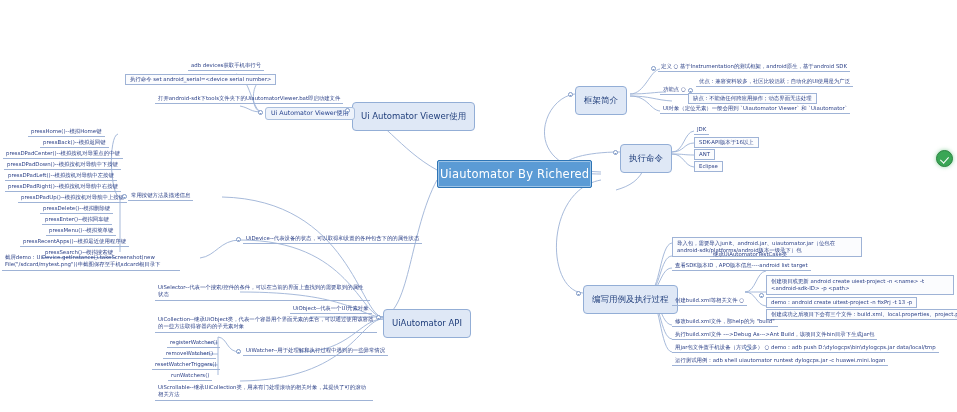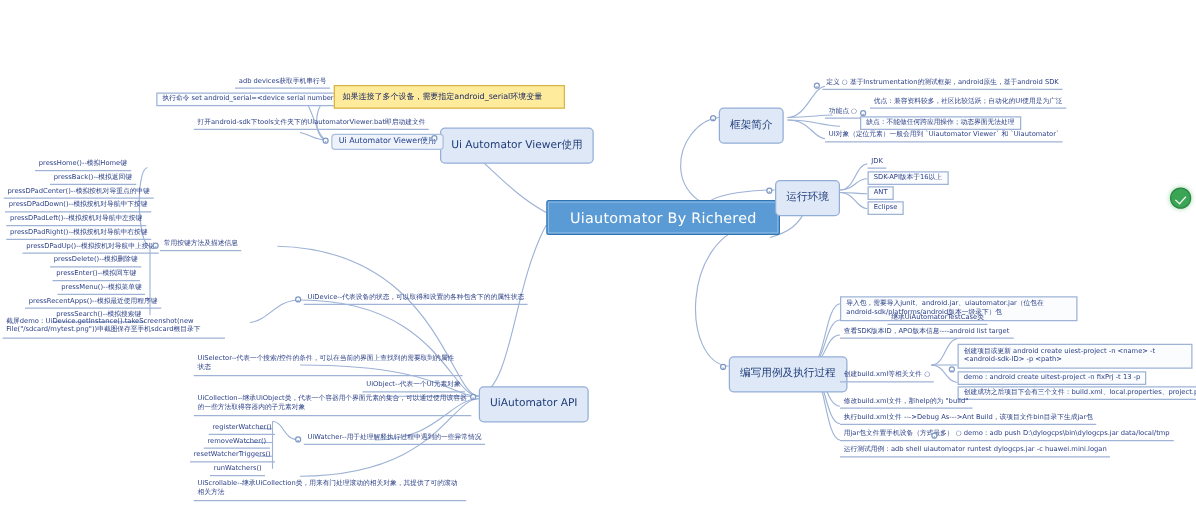--- a/index.html
+++ b/index.html
@@ -26,21 +26,21 @@
     line-height: 1.05;
     color: #21378a;
   }
   
   .root {
     background: #5b9bd5;
     border: 1px solid #2e75b6;
     border-radius: 2px;
     color: #ffffff;
     font-size: 11.5px;
-    padding: 7px 18px;
+    padding: 7px 2px;
     letter-spacing: .2px;
     box-shadow: 0 0 0 1px rgba(255,255,255,.4) inset;
   }
   
   .l1 {
     background: #dfe8f6;
     border: 1px solid #93aed6;
     border-radius: 4px;
     font-size: 8.5px;
     padding: 9px 8px;
@@ -181,21 +181,21 @@
 
   <div class="node root" style="left:437px; top:160px;">Uiautomator By Richered</div>
 
   <div class="node l1" style="left:575px; top:86px;">框架简介</div>
   <div class="node leaf" style="left:658px; top:63px;">定义 ○ 基于Instrumentation的测试框架，android原生，基于android SDK</div>
   <div class="node leaf" style="left:660px; top:86px;">功能点 ○</div>
   <div class="node leaf" style="left:696px; top:78px;">优点：兼容资料较多，社区比较活跃；自动化的UI使用是为广泛</div>
   <div class="node leaf boxed" style="left:688px; top:93px;">缺点：不能做任何跨应用操作；动态界面无法处理</div>
   <div class="node leaf" style="left:660px; top:105px;">UI对象（定位元素）一般会用到 `Uiautomator Viewer` 和 `Uiautomator`</div>
 
-  <div class="node l1" style="left:620px; top:144px;">运行环境</div>
+  <div class="node l1" style="left:620px; top:144px;">执行命令</div>
   <div class="node leaf" style="left:694px; top:126px;">JDK</div>
   <div class="node leaf boxed" style="left:694px; top:137px;">SDK-API版本于16以上</div>
   <div class="node leaf boxed" style="left:694px; top:149px;">ANT</div>
   <div class="node leaf boxed" style="left:694px; top:161px;">Eclipse</div>
 
 
   <div class="node l1" style="left:583px; top:285px;">编写用例及执行过程</div>
 
   <div class="node leaf boxed wrap" style="left:672px; top:237px; width:190px;">导入包，需要导入junit、android.jar、uiautomator.jar（位包在android-sdk/platforms/android版本一级录下）包</div>
   <div class="node leaf" style="left:710px; top:251px;">继承UiAutomatorTestCase类</div>
@@ -208,21 +208,20 @@
   <div class="node leaf" style="left:672px; top:331px;">执行build.xml文件 ---&gt;Debug As---&gt;Ant Build，该项目文件bin目录下生成jar包</div>
   <div class="node leaf" style="left:672px; top:344px;">用jar包文件置手机设备（方式最多） ○    demo：adb push D:\dylogcps\bin\dylogcps.jar data/local/tmp</div>
   <div class="node leaf" style="left:672px; top:357px;">运行测试用例：adb shell uiautomator runtest dylogcps.jar -c huawei.mini.logan</div>
 
   <div class="node l1" style="left:352px; top:102px;">Ui Automator Viewer使用</div>
   <div class="node l2" style="left:265px; top:107px;">Ui Automator Viewer使用</div>
   <div class="node leaf" style="left:188px; top:62px;">adb devices获取手机串行号</div>
   <div class="node leaf boxed" style="left:125px; top:74px;">执行命令 set android_serial=&lt;device serial number&gt;</div>
   <div class="node leaf" style="left:155px; top:95px;">打开android-sdk下tools文件夹下的UiautomatorViewer.bat即启动建文件</div>
 
-  <div class="node callout" style="left:267px; top:68px; width:185px;">如果连接了多个设备，需要指定android_serial环境变量</div>
 
   <div class="node l1" style="left:383px; top:309px;">UiAutomator API</div>
 
   <div class="node leaf" style="left:128px; top:192px;">常用按键方法及描述信息</div>
 
   <div class="node leaf" style="left:28px;  top:128px;">pressHome()--模拟Home键</div>
   <div class="node leaf" style="left:40px;  top:139px;">pressBack()--模拟返回键</div>
   <div class="node leaf" style="left:3px;   top:150px;">pressDPadCenter()--模拟按机对导重点的中键</div>
   <div class="node leaf" style="left:4px;   top:161px;">pressDPadDown()--模拟按机对导航中下按键</div>
   <div class="node leaf" style="left:5px;   top:172px;">pressDPadLeft()--模拟按机对导航中左按键</div>

